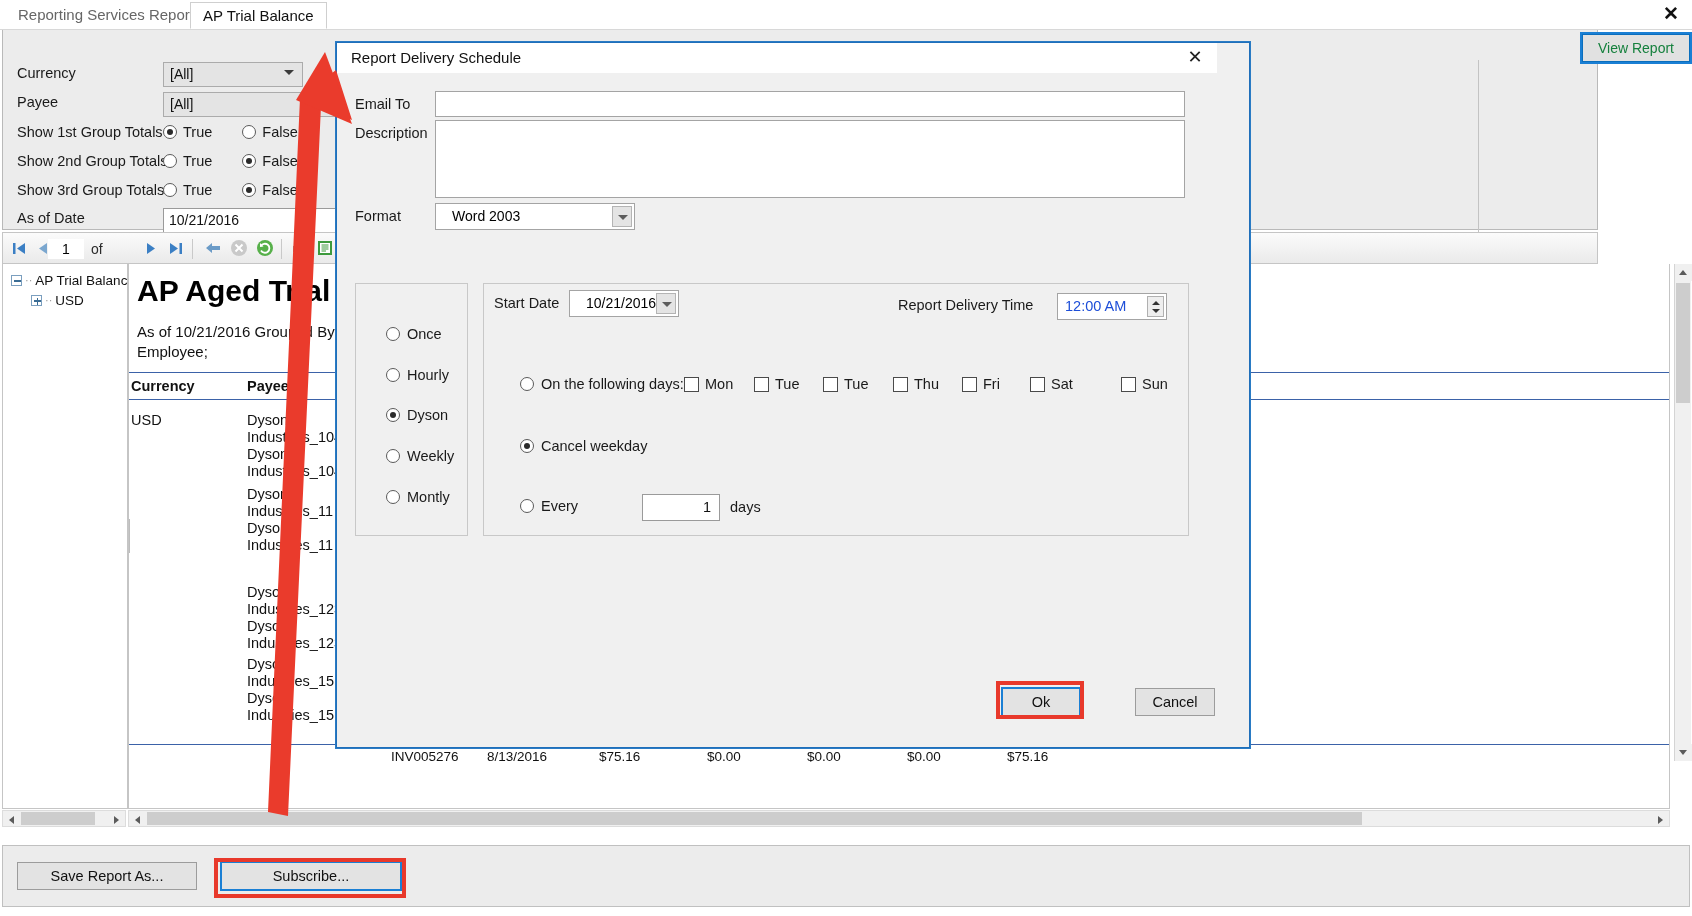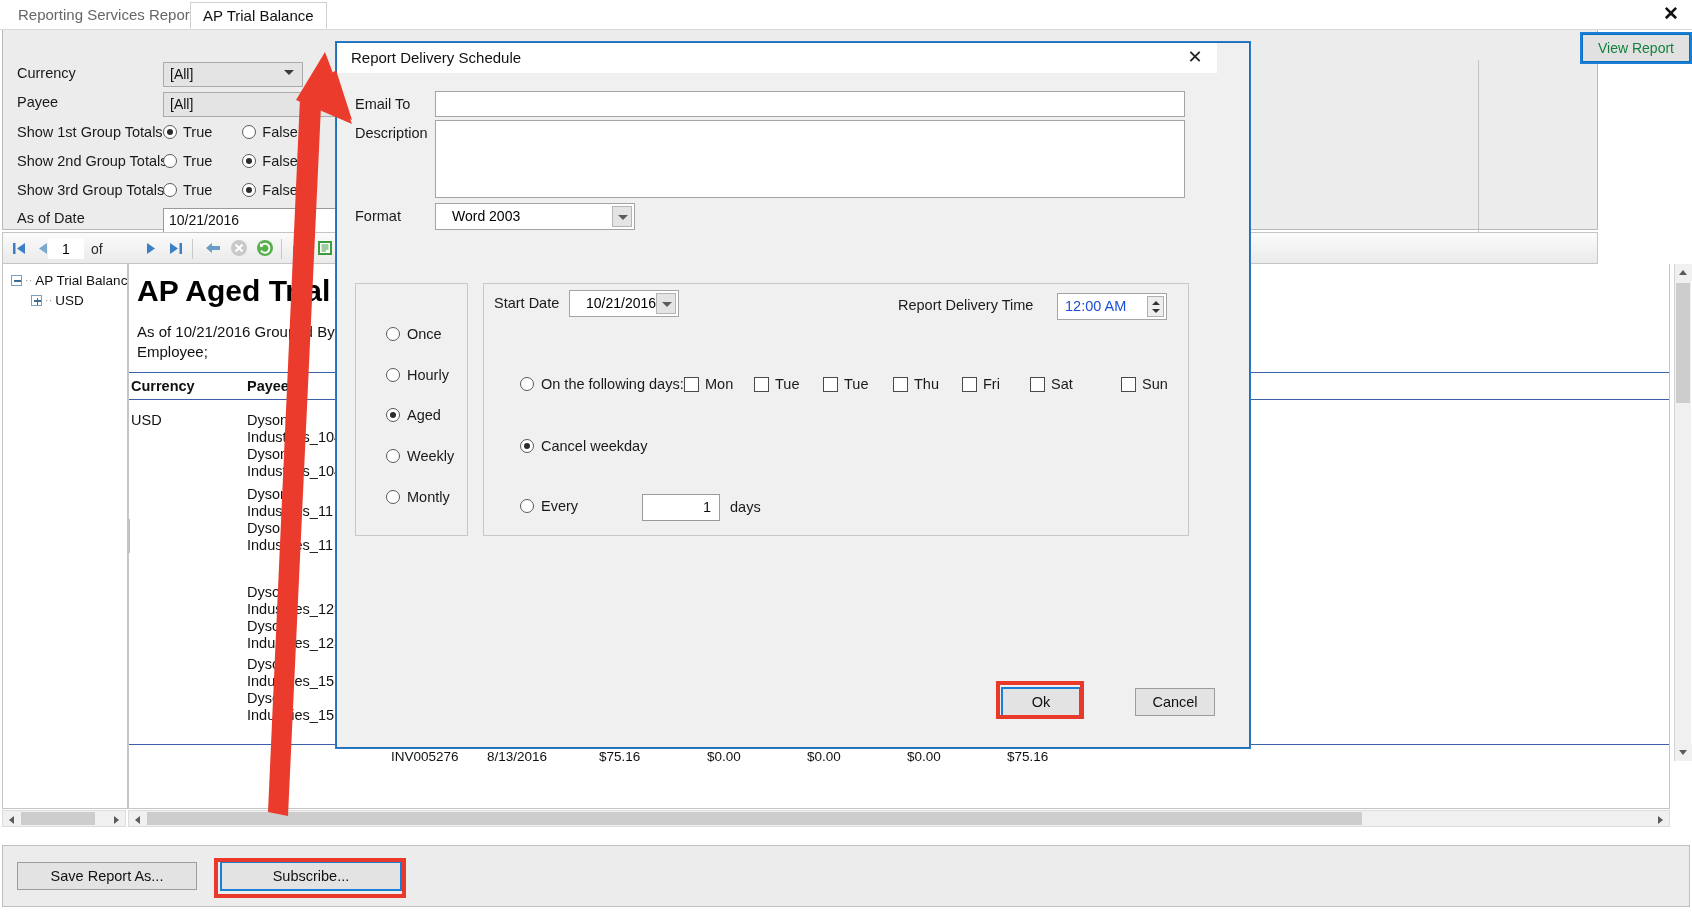--- a/index.html
+++ b/index.html
@@ -391,21 +391,21 @@
       <div class="radrow" style="left:30px; top:42px;">
         <span class="rad"></span>
         <span class="dlab">Once</span>
       </div>
       <div class="radrow" style="left:30px; top:83px;">
         <span class="rad"></span>
         <span class="dlab">Hourly</span>
       </div>
       <div class="radrow" style="left:30px; top:123px;">
         <span class="rad on"></span>
-        <span class="dlab">Aged</span>
+        <span class="dlab">Dyson</span>
       </div>
       <div class="radrow" style="left:30px; top:164px;">
         <span class="rad"></span>
         <span class="dlab">Weekly</span>
       </div>
       <div class="radrow" style="left:30px; top:205px;">
         <span class="rad"></span>
         <span class="dlab">Montly</span>
       </div>
     </div>

